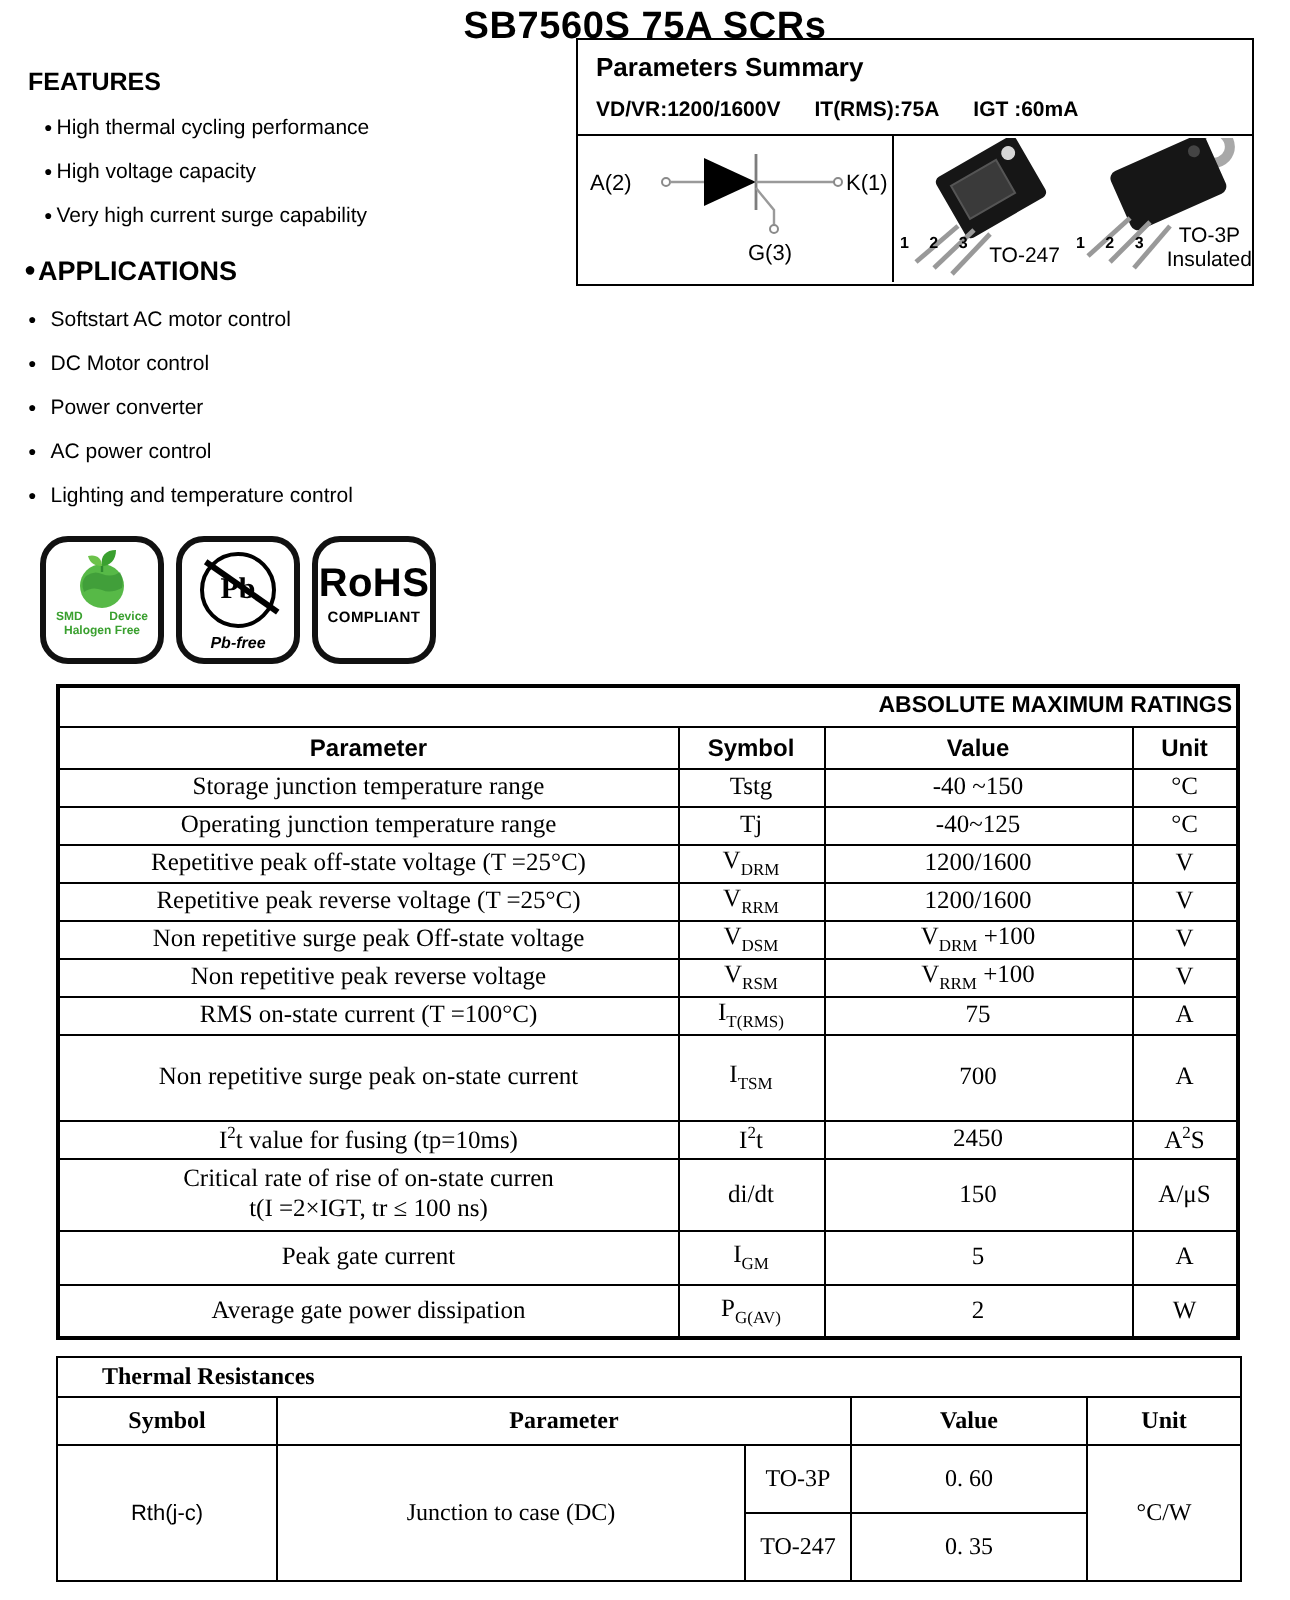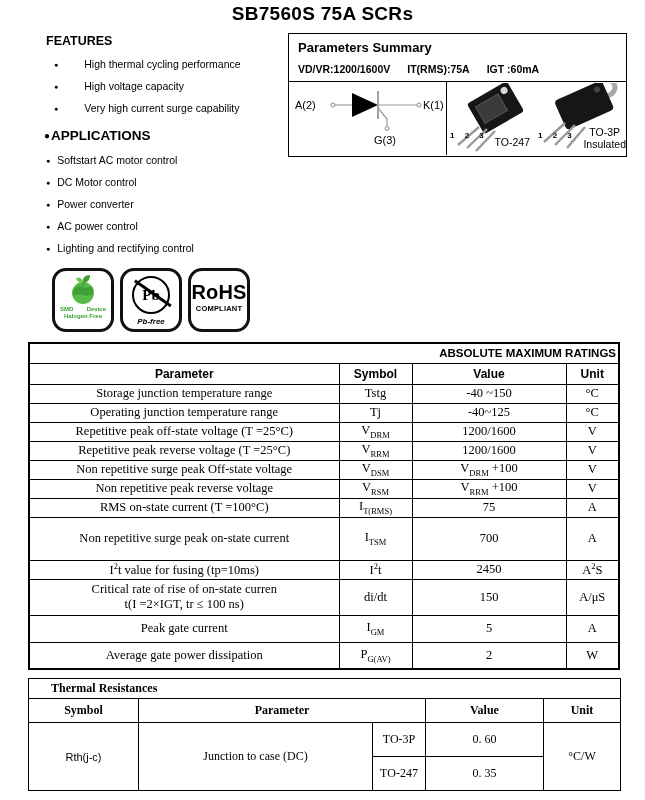--- a/index.html
+++ b/index.html
@@ -4,45 +4,45 @@
 <style>
   html,body{margin:0;padding:0;background:#e8e8e8;}
   .page{position:relative;width:645px;height:800px;background:#ffffff;margin:0 auto;
         font-family:"Liberation Sans",sans-serif;color:#000;overflow:hidden;}
 
   
   .title{position:absolute;top:3px;left:0;width:100%;text-align:center;
          font-size:19px;font-weight:bold;letter-spacing:.3px;}
 
   
-  .left{position:absolute;left:44px;top:34px;width:256px;}
+  .left{position:absolute;left:12px;top:34px;width:256px;}
   .feat-h{font-size:12.5px;font-weight:bold;margin:0 0 10px 2px;}
   .list .li{display:flex;align-items:flex-start;font-size:10.5px;margin:0 0 9px 0;}
-  .feat-list .li{margin-left:10px;gap:26px;}
+  .feat-list .li{margin-left:10px;gap:2px;}
   .apps-list .li{margin-left:2px;gap:7px;}
   .blt{font-size:7px;line-height:13px;}
   .apps-h{display:flex;align-items:center;gap:1px;font-size:13.5px;font-weight:bold;margin:13px 0 11px 0;}
   .apps-h .hblt{font-size:10px;}
 
   
   .logos{display:flex;gap:6px;margin:13px 0 0 8px;}
   .logo{width:62px;height:64px;border:3px solid #111;border-radius:14px;position:relative;background:#fff;box-sizing:border-box;}
   .hal-glb{display:block;margin:3px auto 0;}
   .hal-row{display:flex;justify-content:space-between;padding:0 5px;font-size:6px;font-weight:bold;color:#3aa02f;line-height:7px;}
   .hal-c{text-align:center;font-size:6px;font-weight:bold;color:#3aa02f;line-height:7px;}
   .pb-circ{width:34px;height:34px;border:2.5px solid #000;border-radius:50%;margin:5px auto 0;position:relative;
            display:flex;align-items:center;justify-content:center;
            font-family:"Liberation Serif",serif;font-size:15px;font-weight:bold;}
   .pb-slash{position:absolute;left:8px;top:21px;width:44px;height:2.5px;background:#000;transform:rotate(35deg);}
   .pb-lbl{text-align:center;font-size:8px;font-weight:bold;margin-top:3px;font-style:italic;}
   .rohs-n{text-align:center;font-size:20px;font-weight:bold;margin-top:10px;letter-spacing:.2px;}
   .rohs-s{text-align:center;font-size:7.5px;font-weight:bold;letter-spacing:.2px;}
 
   
-  .sum-box{position:absolute;left:288px;top:33px;width:339px;height:124px;border:1.5px solid #000;box-sizing:border-box;}
+  .sum-box{position:absolute;left:288px;top:19px;width:339px;height:124px;border:1.5px solid #000;box-sizing:border-box;}
   .sum-head{padding:6px 9px 0;}
   .sum-title{font-size:13px;font-weight:bold;}
   .sum-params{display:flex;gap:17px;font-size:10.5px;font-weight:bold;margin-top:8px;padding-bottom:6px;}
   .sum-body{display:flex;height:73px;border-top:1.5px solid #000;}
   .sym-cell{width:157px;border-right:1.5px solid #000;position:relative;}
   .pkg-cell{flex:1;position:relative;}
   .fig{position:absolute;top:1px;height:70px;}
   .fig247{left:2px;width:86px;}
   .fig3p{left:90px;width:90px;}
   .pins{position:absolute;left:1px;bottom:13px;font-size:8px;letter-spacing:4px;font-weight:bold;}
@@ -112,21 +112,21 @@
         <div class="li">
           <span class="blt">●</span>
           <span>Power converter</span>
         </div>
         <div class="li">
           <span class="blt">●</span>
           <span>AC power control</span>
         </div>
         <div class="li">
           <span class="blt">●</span>
-          <span>Lighting and rectifying control</span>
+          <span>Lighting and temperature control</span>
         </div>
       </div>
 
     <div class="logos">
       <div class="logo">
         <svg class="hal-glb" width="40" height="32" viewBox="0 0 40 32">
           <circle cx="20" cy="19" r="11" fill="#57b947"></circle>
           <path d="M12 14 q4 -3 8 -1 q5 2 9 -1 q2 4 1 8 q-6 3 -10 1 q-5 -2 -9 1 q-2 -5 1 -8z" fill="#2f8b2f" opacity="0.55"></path>
           <path d="M20 9 C19 4 22 1 27 1 C27 6 24 9 20 9z" fill="#3aa02f"></path>
           <path d="M20 9 C20 5 17 3 13 4 C14 8 17 9 20 9z" fill="#6cc24a"></path>

